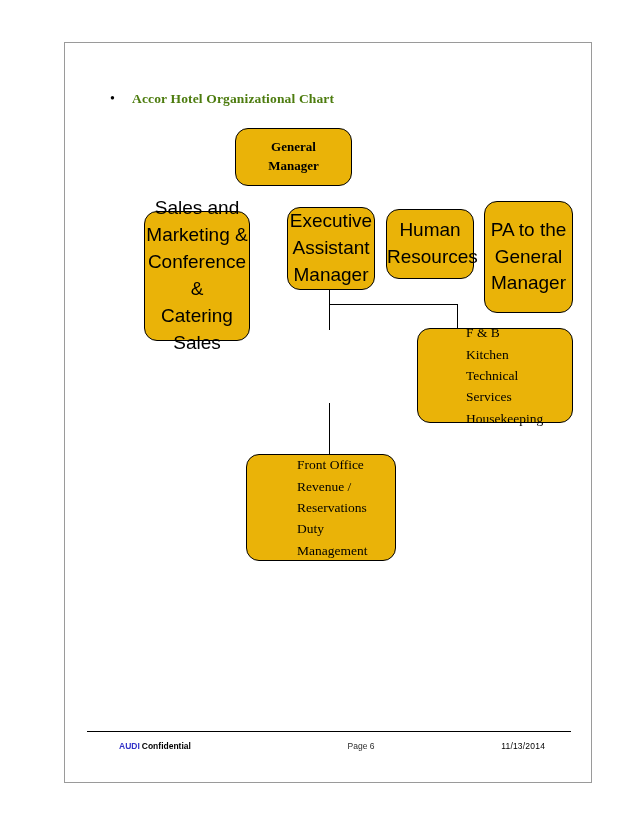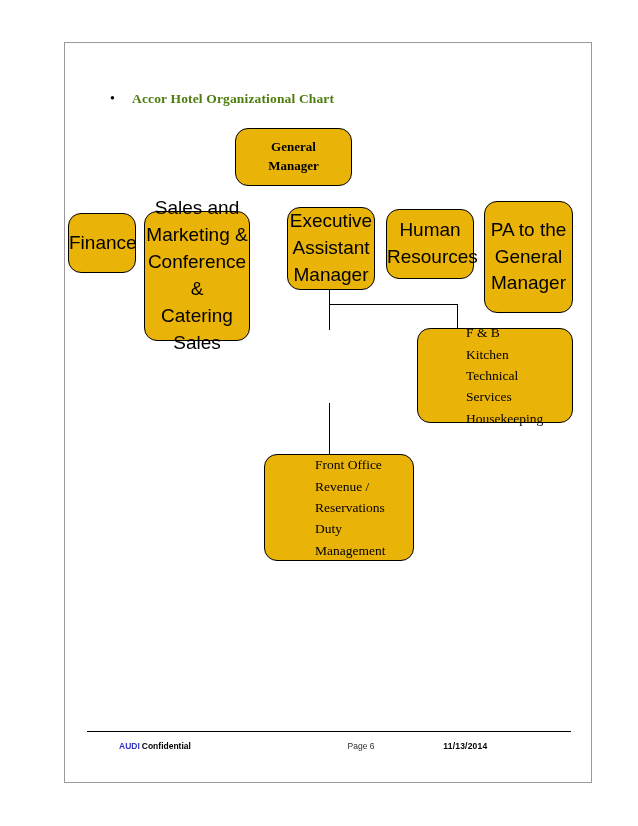--- a/index.html
+++ b/index.html
@@ -154,23 +154,23 @@
   .footer-left .brand { color: #3434c8; }
   .footer-left .conf { color: #000000; margin-left: 2px; }
   .footer-center {
     flex: 0 0 34%;
     text-align: center;
     color: #2b2b2b;
     font-weight: normal;
   }
   .footer-right {
     flex: 0 0 33%;
-    text-align: left;
+    text-align: center;
     color: #000000;
-    font-weight: bold;
+    font-weight: normal;
     letter-spacing: 0.2px;
   }
 </style>
 </head>
 <body>
 
 <div id="page-root">
   <div class="sheet">
 
     <div class="bullet-line">
@@ -185,23 +185,20 @@
       <div class="conn v" style="left:264px; top:261px; height:26px;"></div>
       <div class="conn v" style="left:392px; top:261px; height:25px;"></div>
 
       <div class="conn v" style="left:264px; top:360px; height:52px;"></div>
 
       <div class="node center f-serif-bold" style="left:170px; top:85px; width:117px; height:58px;">
         <span class="node-label">General
 Manager</span>
       </div>
 
-      <div class="node center f-sans" style="left:3px; top:170px; width:68px; height:60px;">
-        <span class="node-label">Finance</span>
-      </div>
 
       <div class="node center f-sans" style="left:79px; top:168px; width:106px; height:130px;">
         <span class="node-label">Sales and
 Marketing &amp;
 Conference &amp;
 Catering Sales</span>
       </div>
 
       <div class="node center f-sans" style="left:222px; top:164px; width:88px; height:83px;">
         <span class="node-label">Executive
@@ -222,21 +219,21 @@
 
 
       <div class="node left-text f-serif" style="left:352px; top:285px; width:156px; height:95px; padding-left:48px;">
         <span class="node-label">F &amp; B
 Kitchen
 Technical
 Services
 Housekeeping</span>
       </div>
 
-      <div class="node left-text f-serif" style="left:181px; top:411px; width:150px; height:107px; padding-left:50px;margin-left:18px;">
+      <div class="node left-text f-serif" style="left:181px; top:411px; width:150px; height:107px; padding-left:50px;">
         <span class="node-label">Front Office
 Revenue /
 Reservations
 Duty
 Management</span>
       </div>
 
     </div>
 
     <div class="footer-rule"></div>

